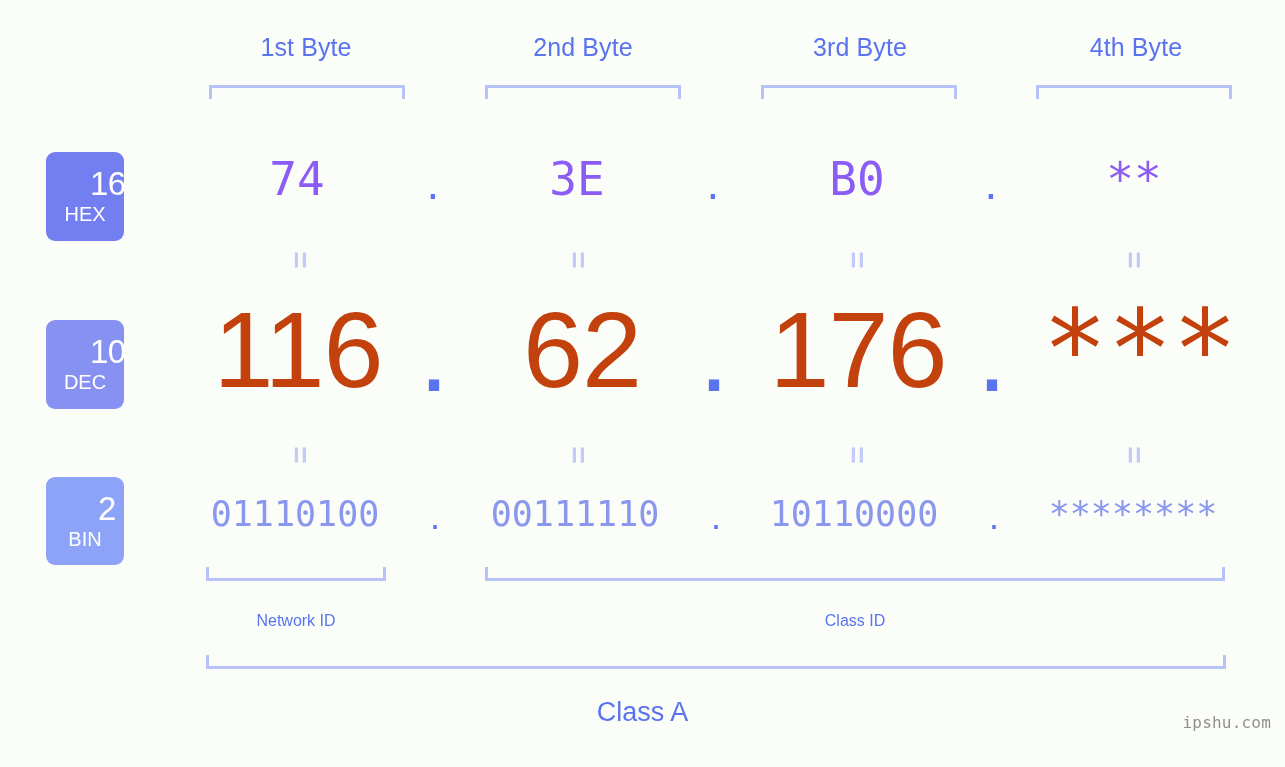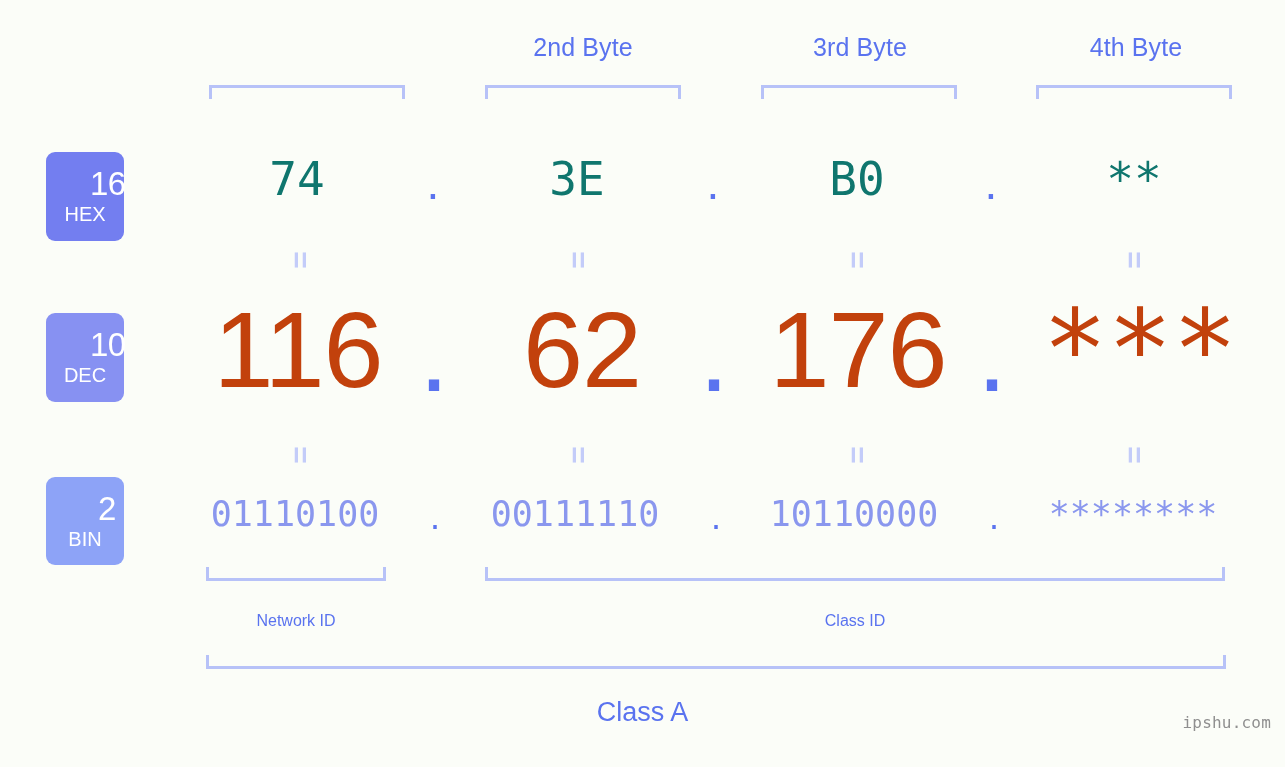--- a/index.html
+++ b/index.html
@@ -71,21 +71,21 @@
     letter-spacing: -0.5px;
     padding-left: 44px;
   }
   .badge .abbr {
     display: block;
     font-size: 20px;
     font-weight: 400;
     margin-top: 4px;
   }
   #badge-hex { top: 152px; height: 89px; padding-top: 15px; background: #737ef0; }
-  #badge-dec { top: 313px; height: 89px; padding-top: 15px; background: #8791f2; }
+  #badge-dec { top: 320px; height: 89px; padding-top: 15px; background: #8791f2; }
   #badge-bin { top: 477px; height: 88px; padding-top: 15px; background: #8da3f7; }
 
   
   .val {
     position: absolute;
     text-align: center;
     white-space: nowrap;
   }
   .dot {
     position: absolute;
@@ -94,21 +94,21 @@
     color: #5a73ef;
     font-family: "Liberation Sans", sans-serif;
     line-height: 1;
   }
 
   
   .row-hex .val {
     top: 156px;
     font-family: "DejaVu Sans Mono", monospace;
     font-size: 46px;
-    color: #0f766e;
+    color: #8b5cf6;
     line-height: 1;
   }
   .row-hex .dot { top: 160px; font-size: 46px; }
 
   
   .row-dec .val {
     top: 296px;
     font-family: "Liberation Sans", sans-serif;
     font-size: 108px;
     color: #c2410c;
@@ -174,20 +174,21 @@
     font-size: 16px;
     color: #8f8f8f;
     letter-spacing: 0.2px;
   }
 </style>
 </head>
 <body>
 
 <div id="stage">
 
+  <div class="byte-label" style="left:196px;width:220px;">1st Byte</div>
   <div class="byte-label" style="left:473px;width:220px;">2nd Byte</div>
   <div class="byte-label" style="left:750px;width:220px;">3rd Byte</div>
   <div class="byte-label" style="left:1026px;width:220px;">4th Byte</div>
 
   <div class="bracket-top" style="left:209px;width:196px;"></div>
   <div class="bracket-top" style="left:485px;width:196px;"></div>
   <div class="bracket-top" style="left:761px;width:196px;"></div>
   <div class="bracket-top" style="left:1036px;width:196px;"></div>
 
   <div class="badge" id="badge-hex">

